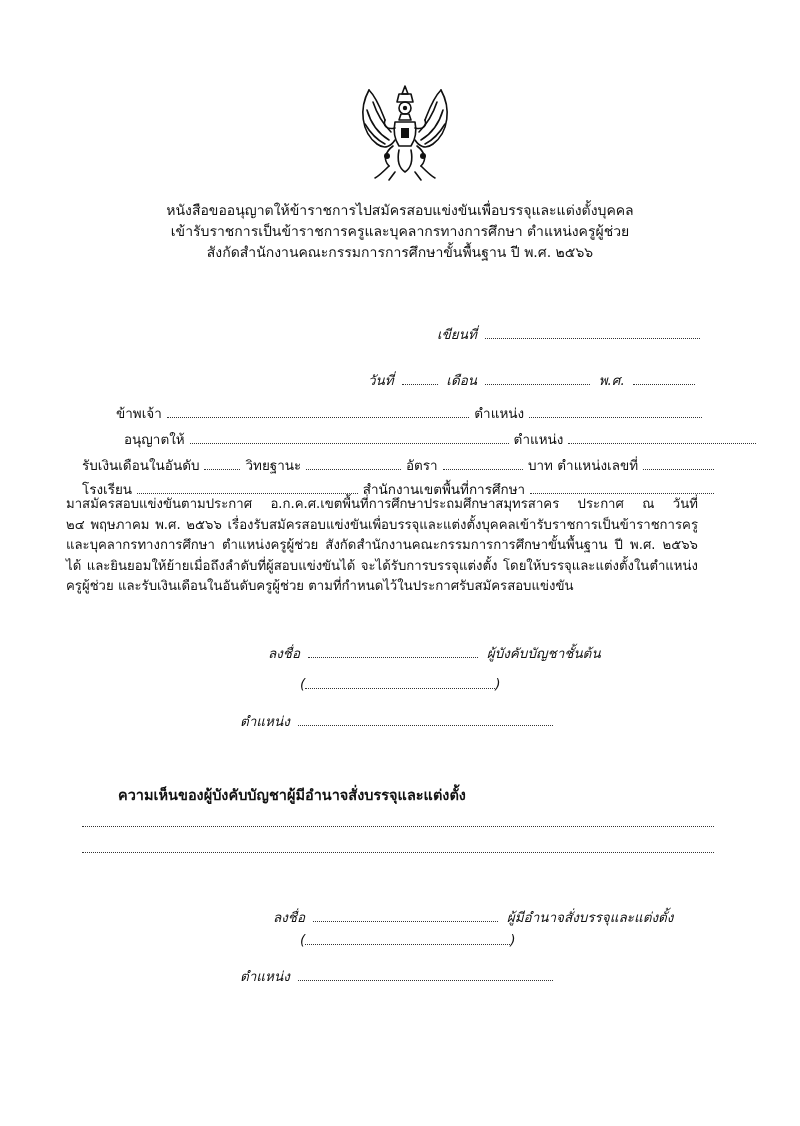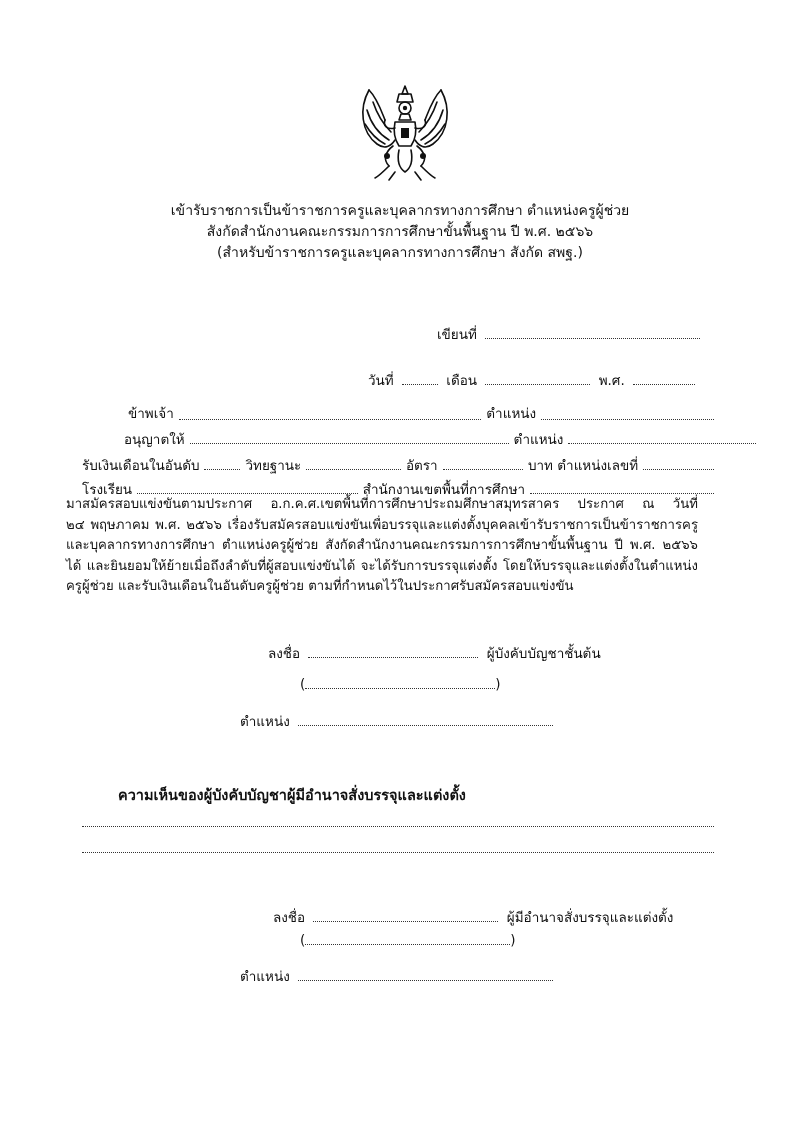--- a/index.html
+++ b/index.html
@@ -33,21 +33,21 @@
       position: absolute;
       left: 100px;
       width: 600px;
       top: 200px;
       text-align: center;
       line-height: 21px;
       font-size: 14px;
     }
     .title-line { display: block; white-space: nowrap; }
 
-    .abs { position: absolute; white-space: nowrap; }
+    .abs { position: absolute; white-space: nowrap; font-style: italic; }
     .dots {
       display: inline-block;
       border-bottom: 1.5px dotted #333;
       height: 12px;
       vertical-align: baseline;
       margin: 0 4px;
     }
     .row {
       position: absolute;
       left: 82px;
@@ -129,40 +129,40 @@
     </g>
     <g fill="#111">
       <circle cx="50" cy="28" r="2.2"></circle>
       <rect x="46" y="48" width="8" height="10"></rect>
       <circle cx="32" cy="76" r="3"></circle>
       <circle cx="68" cy="76" r="3"></circle>
     </g>
   </svg>
 
   <div class="title-block">
+    <span class="title-line">หนังสือขออนุญาตให้ข้าราชการไปสมัครสอบแข่งขันเพื่อบรรจุและแต่งตั้งบุคคล</span>
     <span class="title-line">เข้ารับราชการเป็นข้าราชการครูและบุคลากรทางการศึกษา ตำแหน่งครูผู้ช่วย</span>
     <span class="title-line">สังกัดสำนักงานคณะกรรมการการศึกษาขั้นพื้นฐาน ปี พ.ศ. ๒๕๖๖</span>
-    <span class="title-line">(สำหรับข้าราชการครูและบุคลากรทางการศึกษา สังกัด สพฐ.)</span>
   </div>
 
   <div class="abs" style="left:437px; top:323px;">
     <span>เขียนที่</span>
     <span class="dots" style="width:215px;"></span>
   </div>
 
   <div class="abs" style="left:368px; top:369px;">
     <span>วันที่</span>
     <span class="dots" style="width:36px;"></span>
     <span>เดือน</span>
     <span class="dots" style="width:105px;"></span>
     <span>พ.ศ.</span>
     <span class="dots" style="width:62px;"></span>
   </div>
 
-  <div class="row" style="left:128px; width:586px; top:402px;align-items:center;">
+  <div class="row" style="left:116px; width:586px; top:402px;">
     <span>ข้าพเจ้า</span>
     <span class="fill" style="flex:1.75;"></span>
     <span>ตำแหน่ง</span>
     <span class="fill"></span>
   </div>
 
   <div class="row" style="top:428px;margin-left:42px;">
     <span>อนุญาตให้</span>
     <span class="fill" style="flex:1.7;"></span>
     <span>ตำแหน่ง</span>

